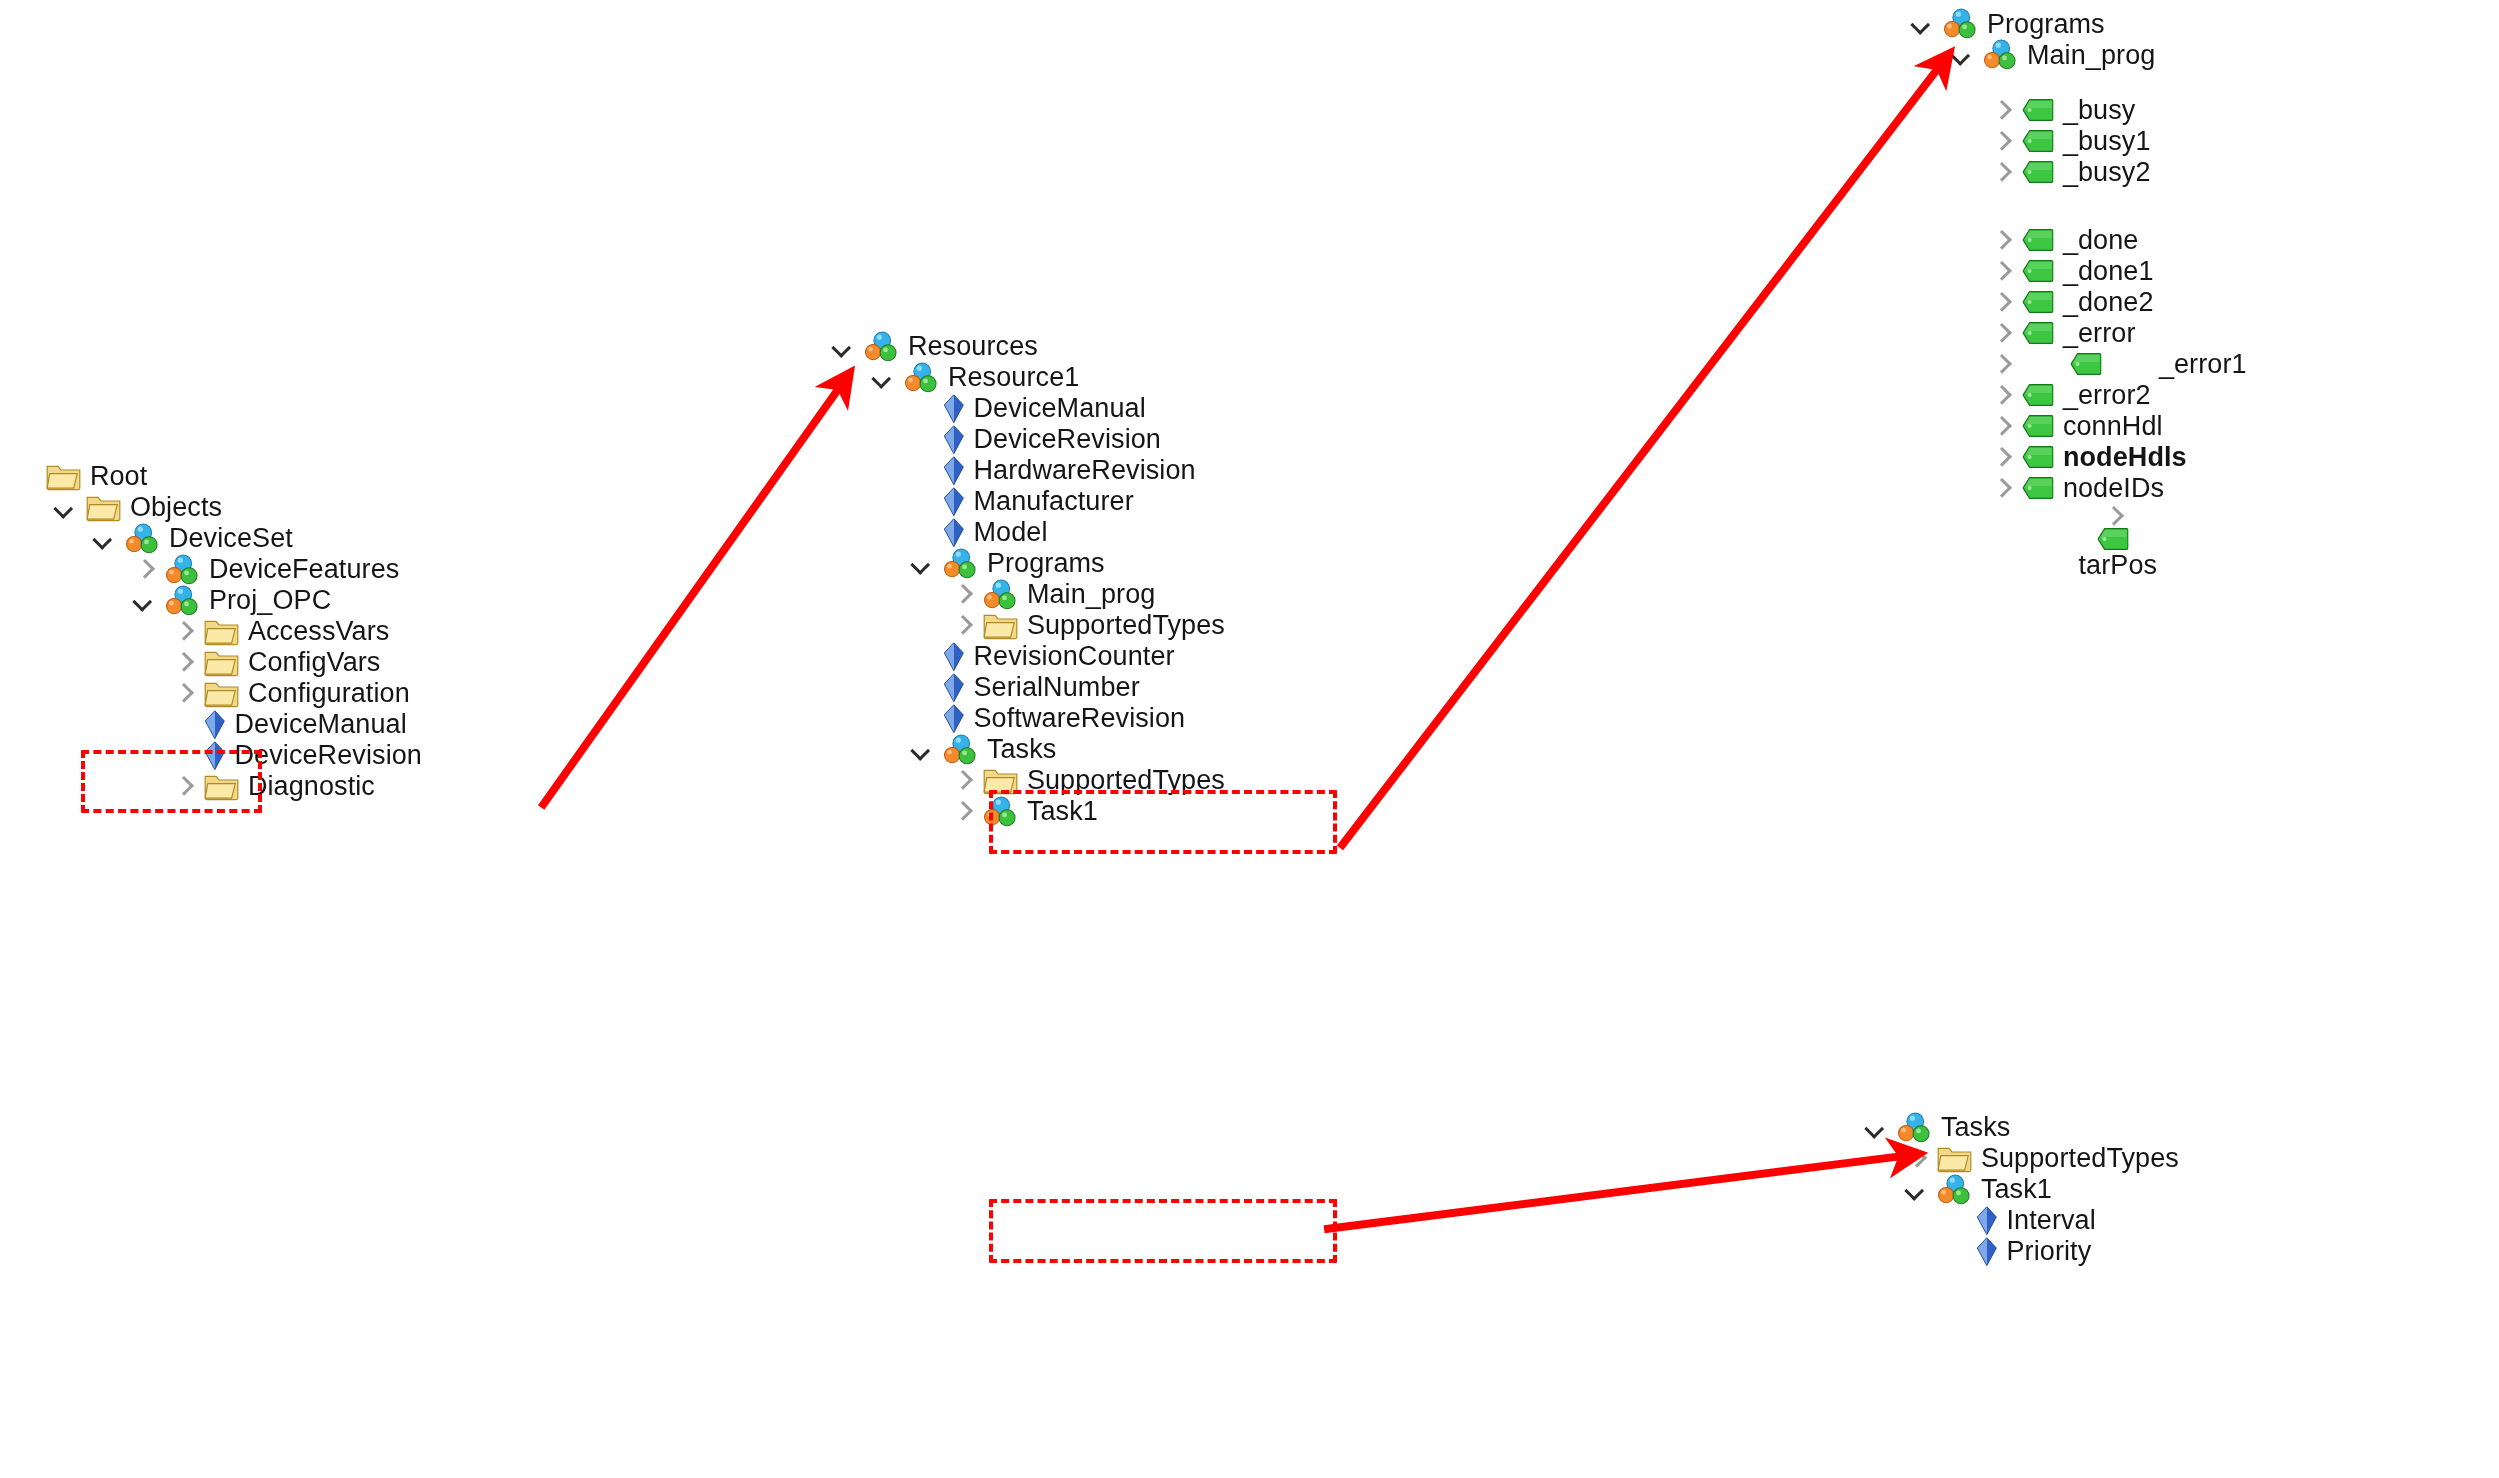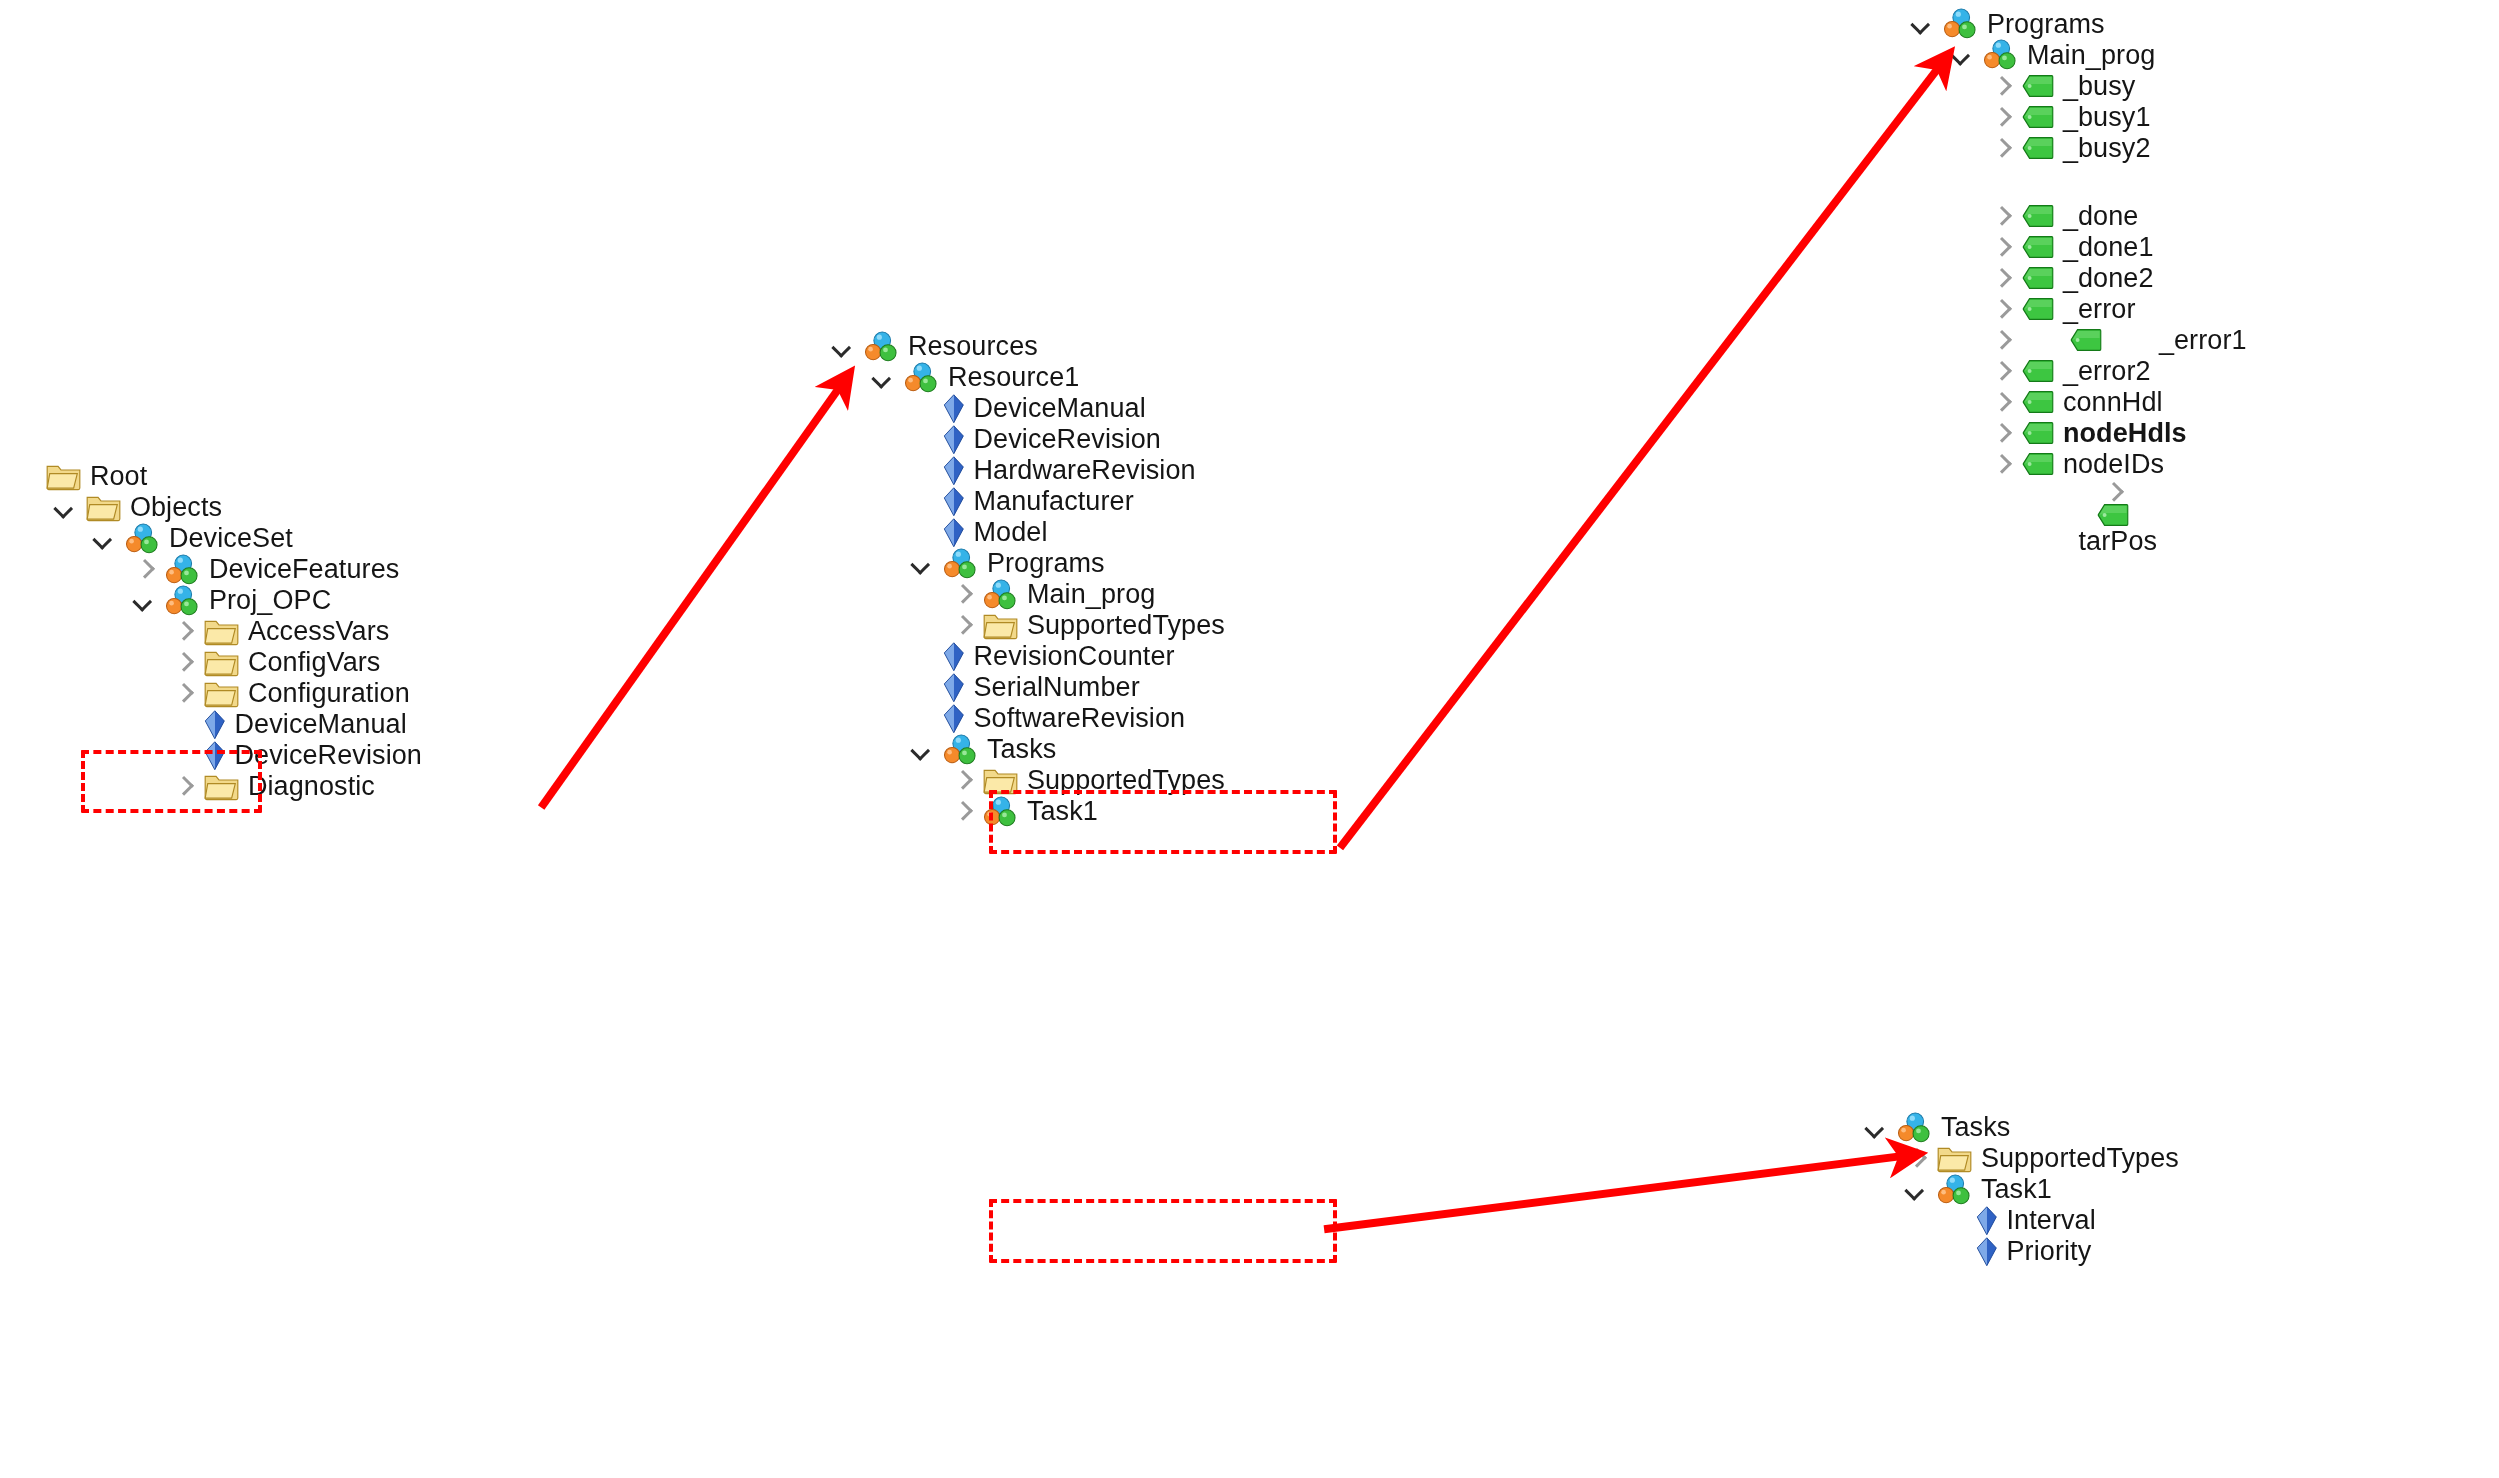--- a/index.html
+++ b/index.html
@@ -329,21 +329,21 @@
           </svg></span>
         <span class="label">Programs</span>
       </div>
       <div class="row" style="padding-left: 40px;">
         <span class="chev down"></span>
         <span class="ic"><svg width="35" height="32" viewBox="0 0 48 44">
             <use href="#sym-object"></use>
           </svg></span>
         <span class="label">Main_prog</span>
       </div>
-      <div class="row" style="padding-left: 79px;">
+      <div class="row" style="padding-left: 79px; margin-top: 24px;">
         <span class="chev right"></span>
         <span class="ic"><svg width="32" height="22" viewBox="0 0 44 31">
             <use href="#sym-tag"></use>
           </svg></span>
         <span class="label">_busy</span>
       </div>
       <div class="row" style="padding-left: 79px;">
         <span class="chev right"></span>
         <span class="ic"><svg width="32" height="22" viewBox="0 0 44 31">
             <use href="#sym-tag"></use>

